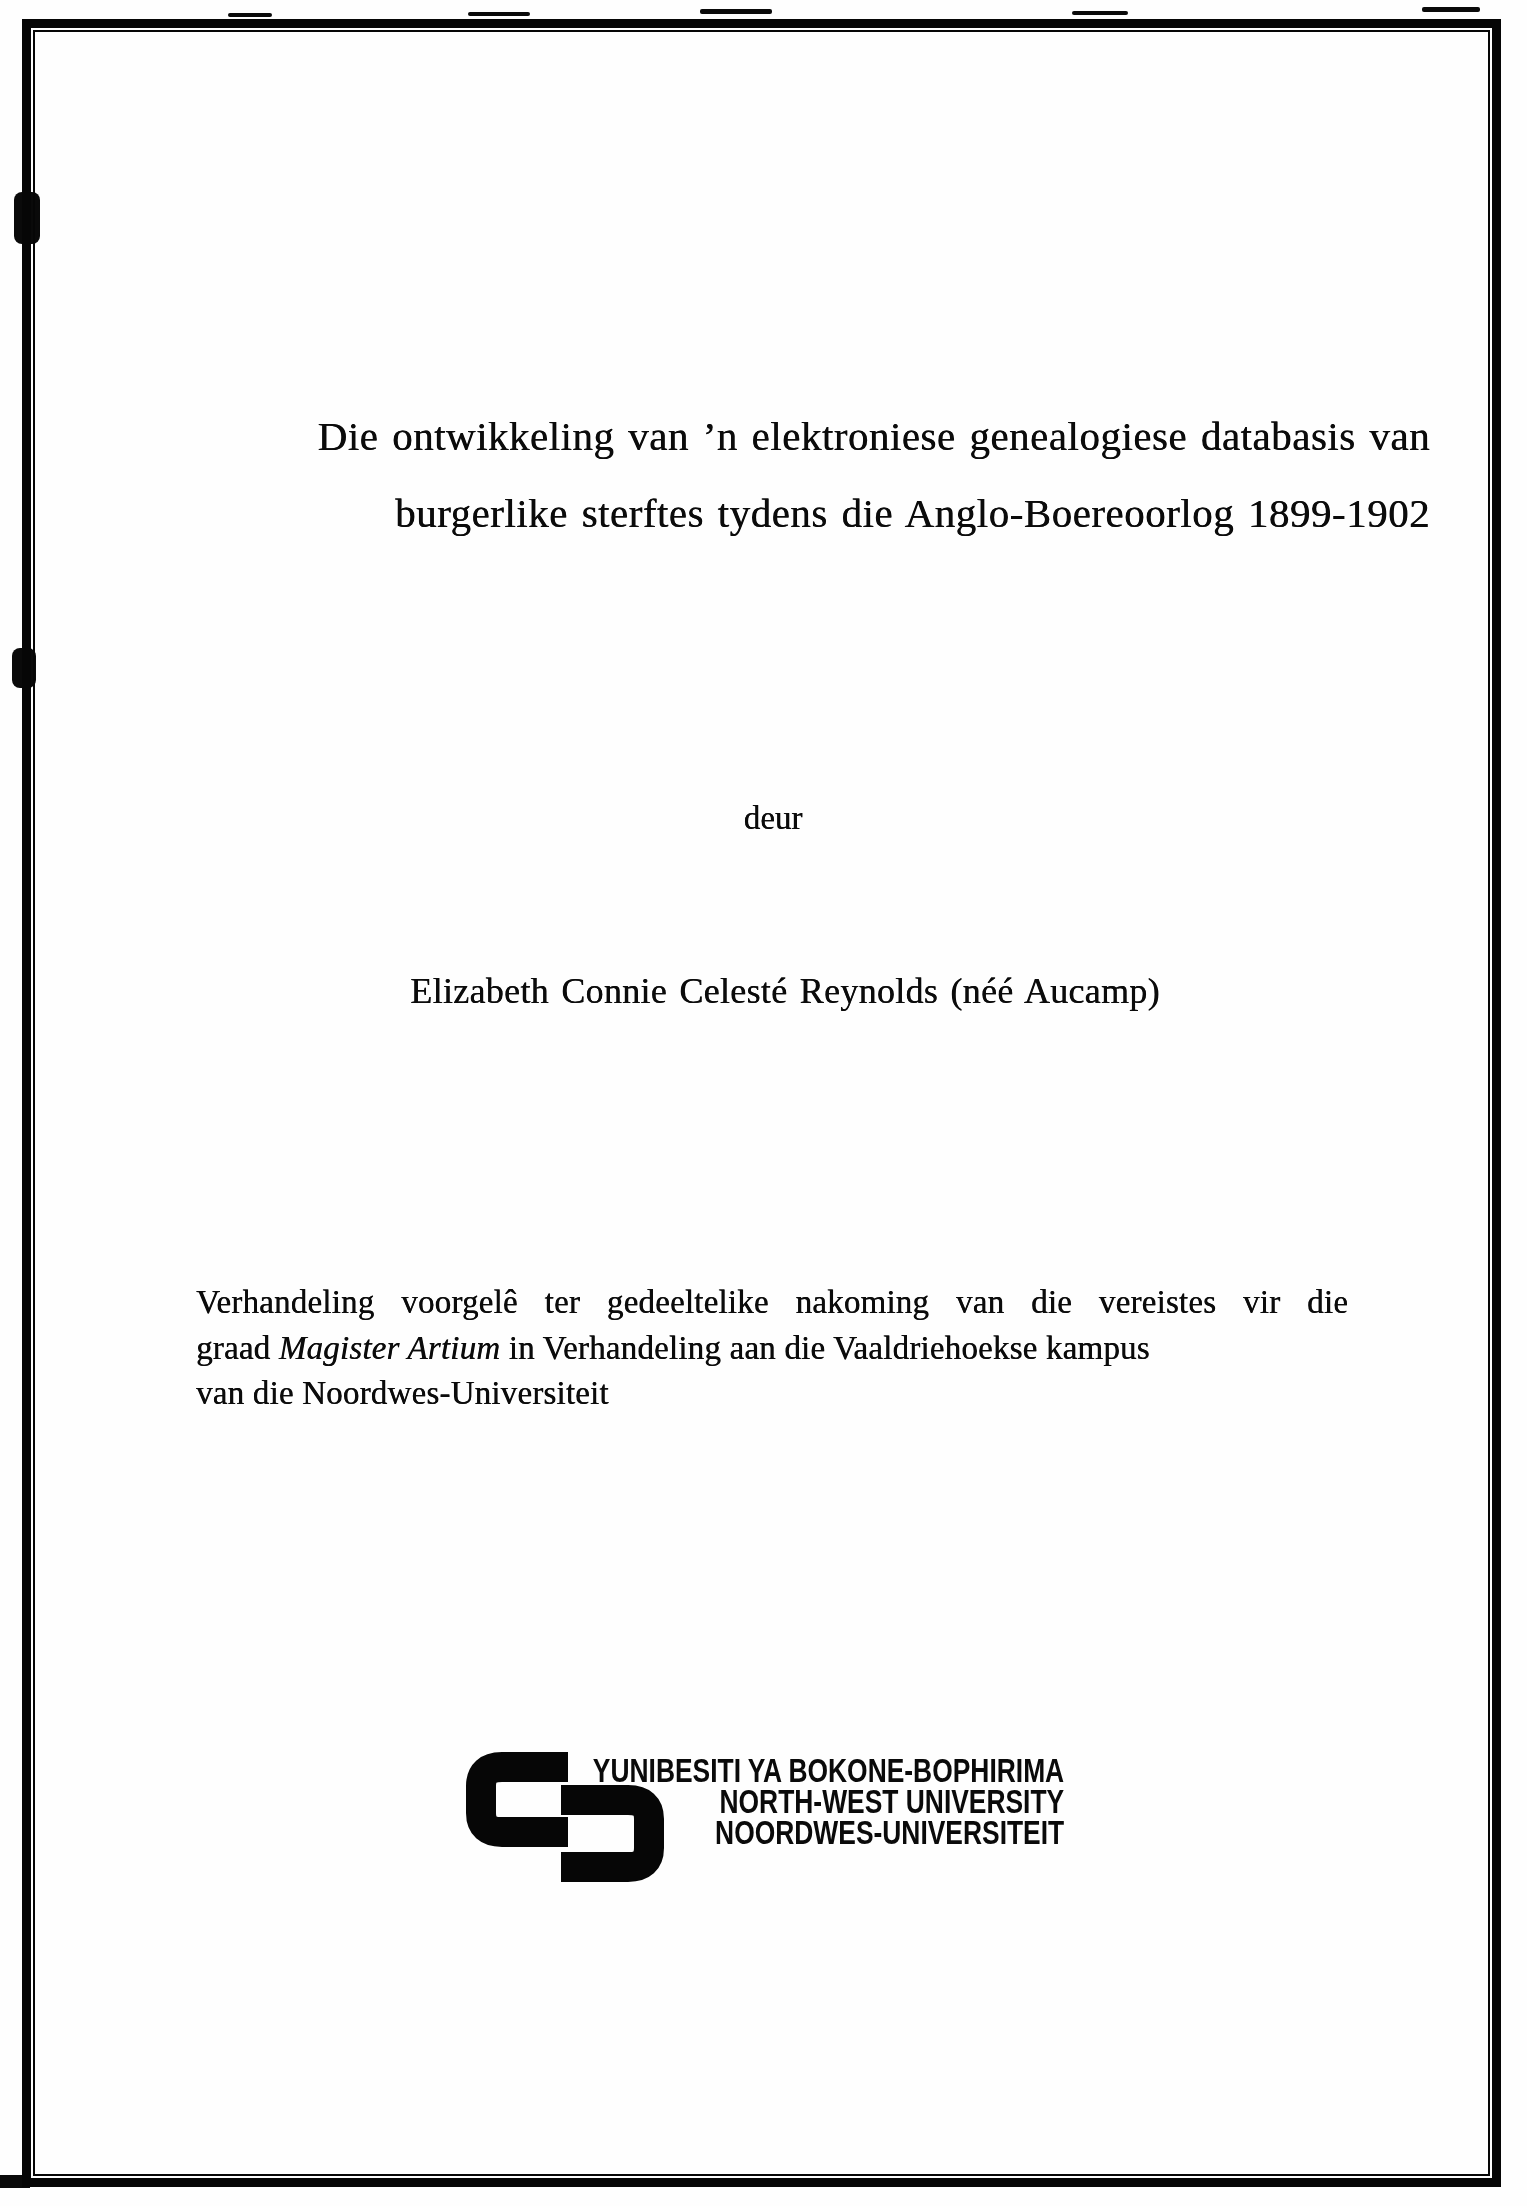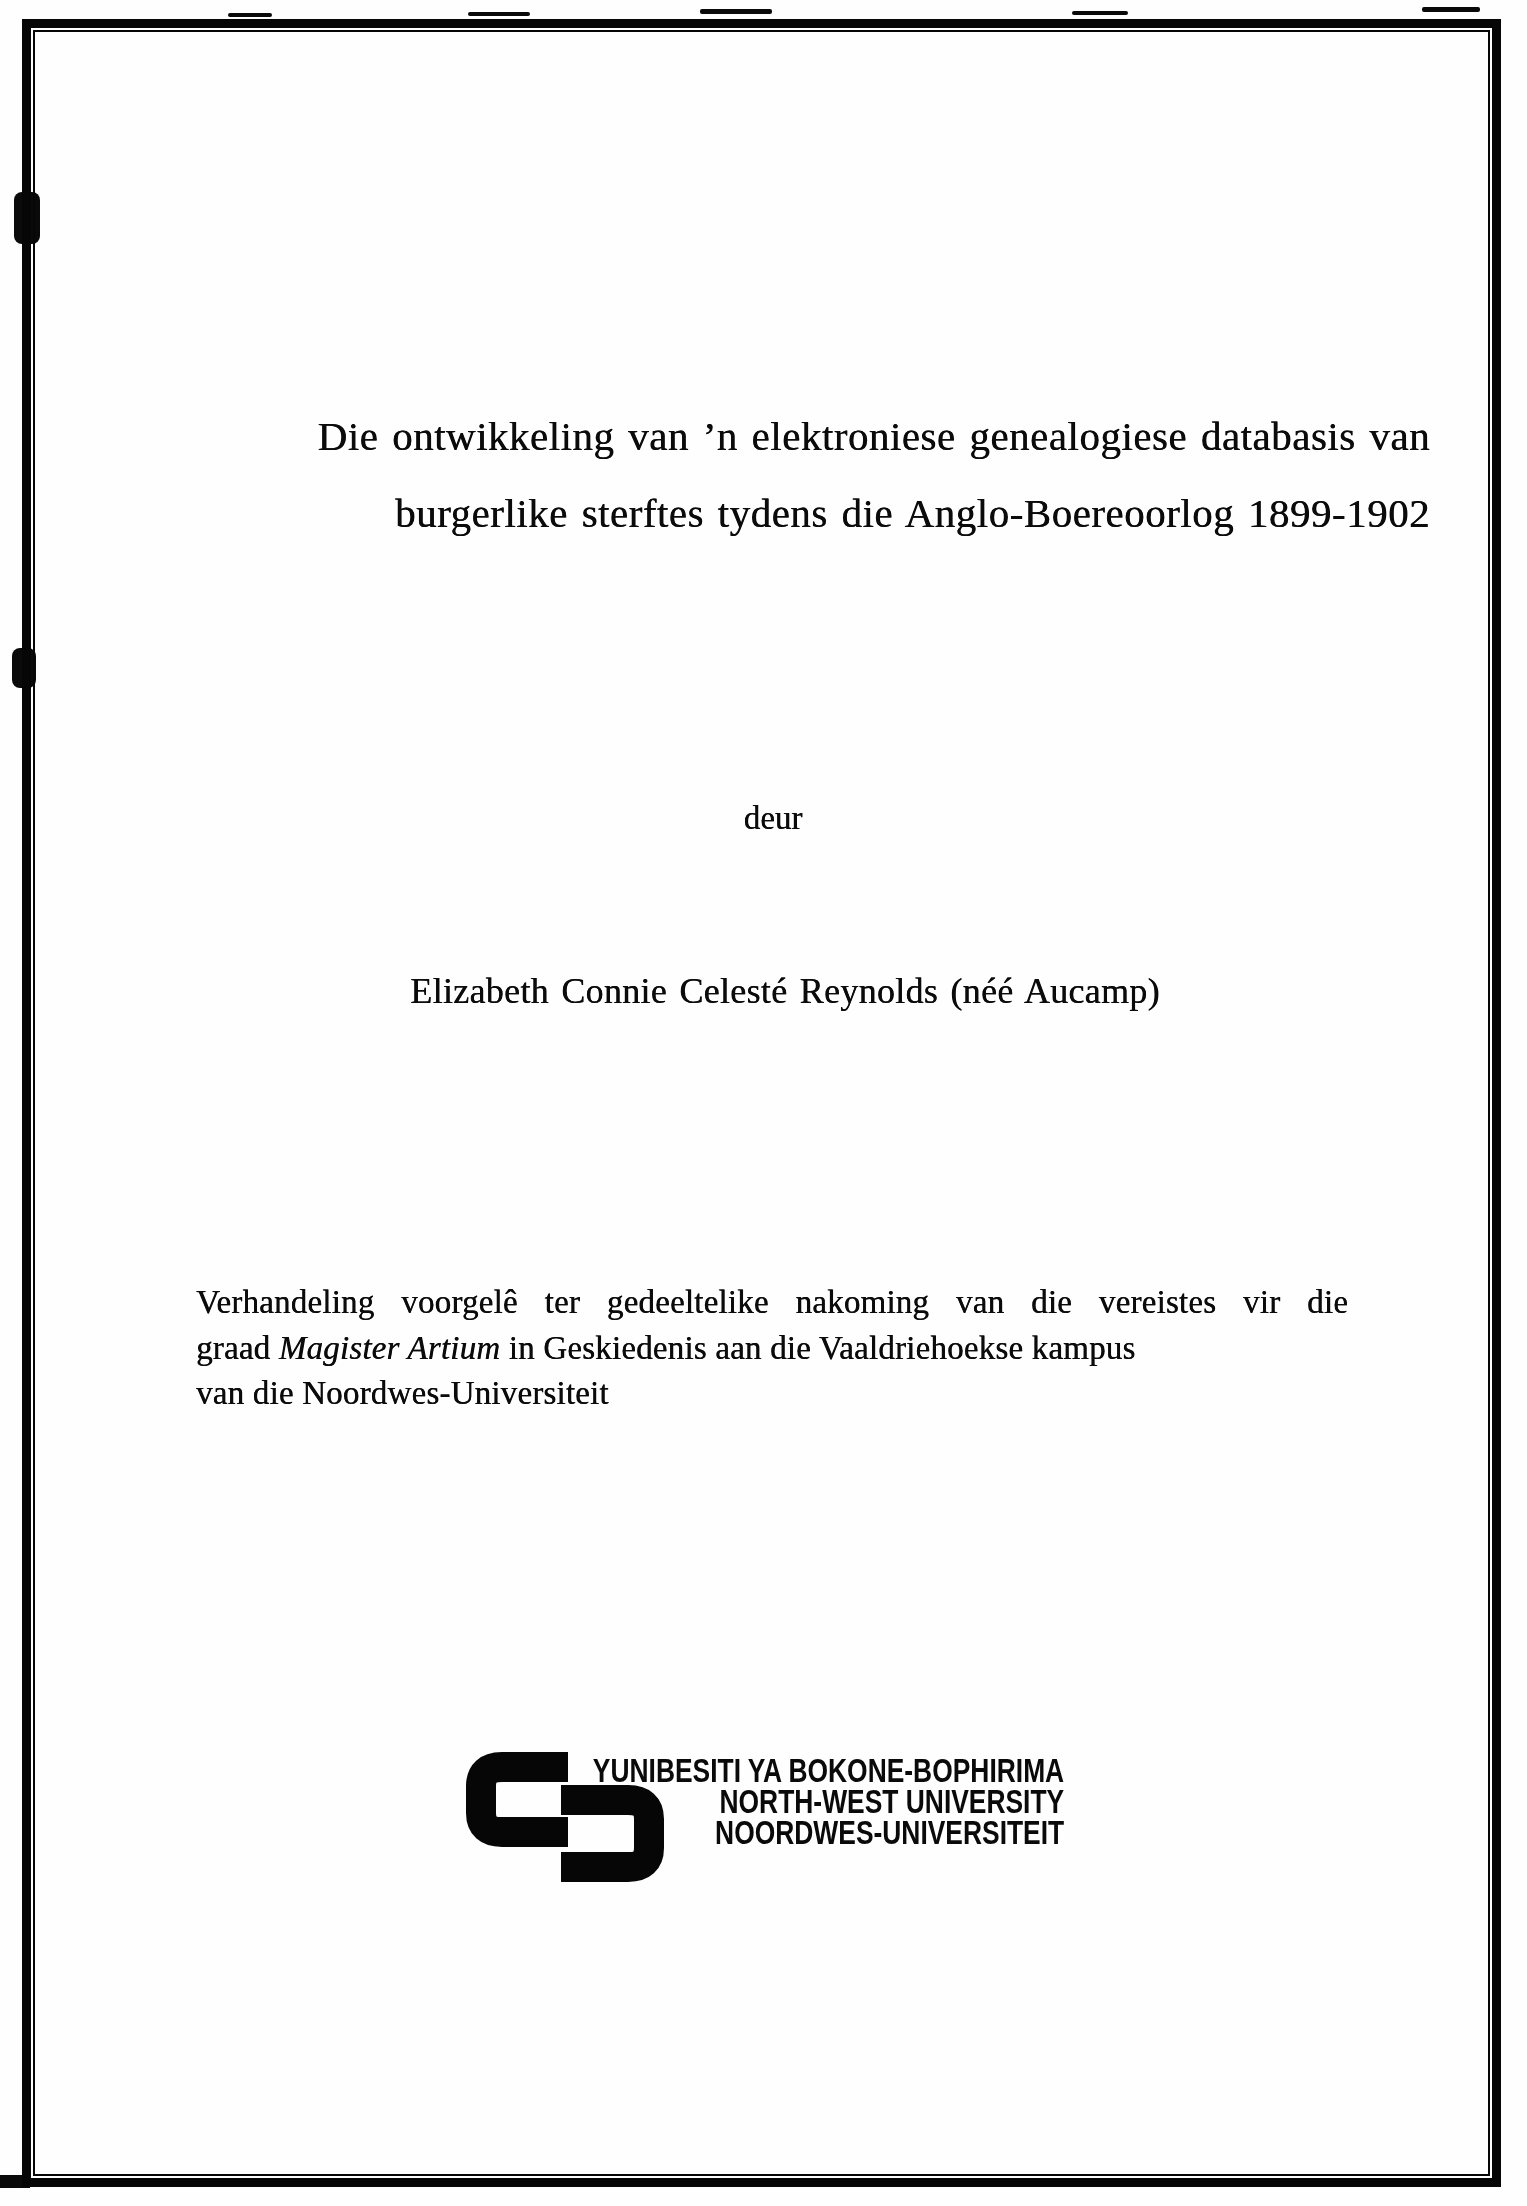--- a/index.html
+++ b/index.html
@@ -151,21 +151,21 @@
     <div>Die ontwikkeling van ’n elektroniese genealogiese databasis van</div>
     <div>burgerlike sterftes tydens die Anglo-Boereoorlog 1899-1902</div>
   </div>
 
   <div class="byline doc-text">deur</div>
 
   <div class="author-line doc-text">Elizabeth Connie Celesté Reynolds (néé Aucamp)</div>
 
   <div class="statement doc-text">
     <div class="justified">Verhandeling voorgelê ter gedeeltelike nakoming van die vereistes vir die</div>
-    <div><span>graad </span><em>Magister Artium</em><span> in Geskiedenis aan die Vaaldriehoekse kampus</span></div>
+    <div><span>graad </span><em>Magister Artium</em><span> in Verhandeling aan die Vaaldriehoekse kampus</span></div>
     <div>van die Noordwes-Universiteit</div>
   </div>
 
 
   <div class="logo">
     <svg class="logo-mark" width="200" height="132" viewBox="0 0 200 132" xmlns="http://www.w3.org/2000/svg">
       <path d="M 102,15 H 36 Q 15,15 15,34 V 61 Q 15,80 36,80 H 102" fill="none" stroke="#060606" stroke-width="30" stroke-linecap="butt"></path>
       <path d="M 95,48 H 162 Q 183,48 183,67 V 96 Q 183,115 162,115 H 95" fill="none" stroke="#060606" stroke-width="30" stroke-linecap="butt"></path>
     </svg>
     <div class="logo-text">

